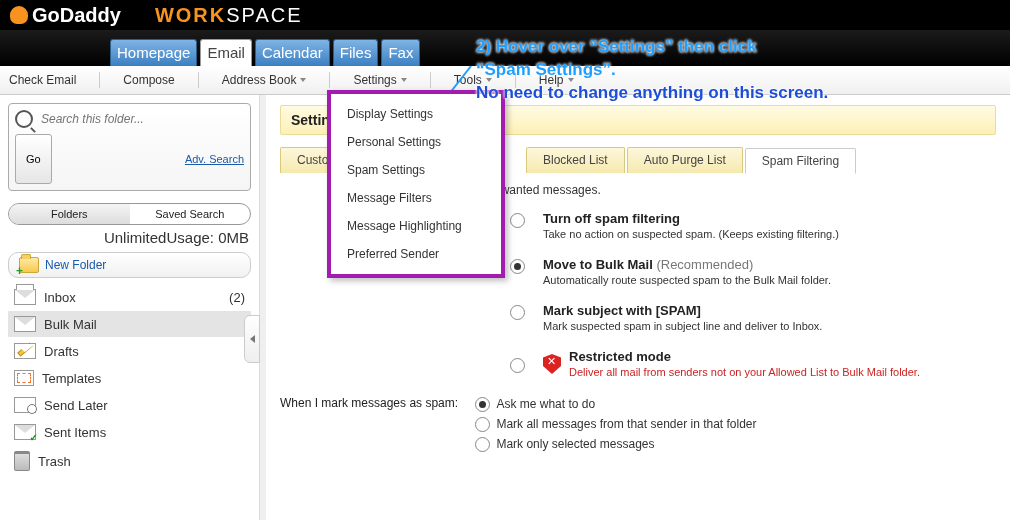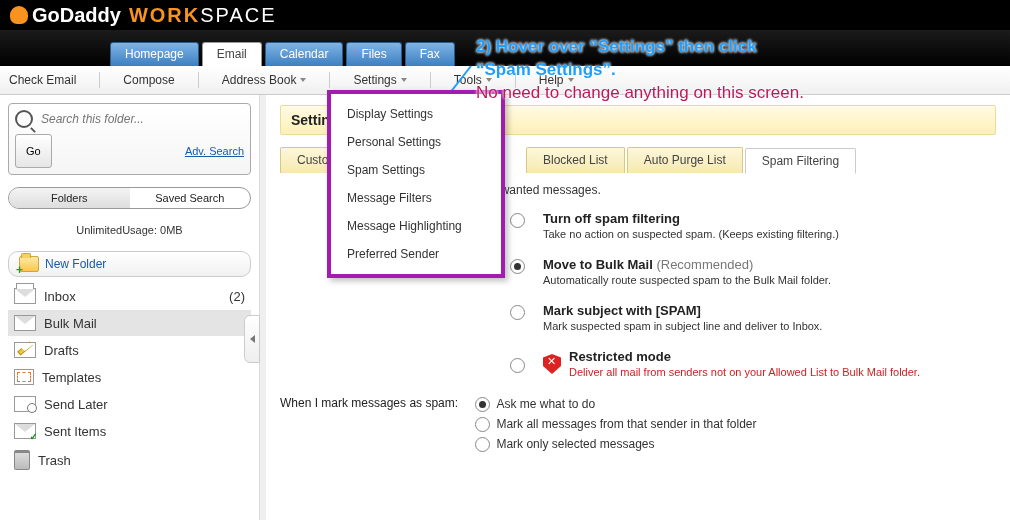--- a/index.html
+++ b/index.html
@@ -1,42 +1,42 @@
 <!DOCTYPE html>
 <html><head>
 <meta charset="utf-8">
 <style>
 html,body{margin:0;padding:0;font-family:Arial,Helvetica,sans-serif;font-size:12px;color:#222;background:#000}
 .app{width:1010px;height:520px;background:#f5f5f5;position:relative;overflow:hidden}
 .topbar{background:#000;color:#fff;height:30px;display:flex;align-items:center;padding:0 10px;font-size:20px}
 .topbar .logo{font-weight:bold;display:flex;align-items:center}
 .topbar .head{width:18px;height:18px;background:#f7931e;border-radius:50% 50% 40% 40%;margin-right:4px;position:relative}
-.topbar .ws{margin-left:8px;letter-spacing:2px}
+.topbar .ws{margin-left:34px;letter-spacing:2px}
 .topbar .ws b{color:#f7931e}
 .tabsrow{height:36px;background:linear-gradient(#1b1b1b,#000);display:flex;align-items:flex-end;padding-left:110px}
-.tab{background:linear-gradient(#7fb4e6,#3c7fc1);color:#fff;padding:4px 14px 5px;border:1px solid #2c5c8c;border-bottom:none;border-radius:3px 3px 0 0;margin-right:3px;cursor:pointer;font-size:12px}
+.tab{background:linear-gradient(#7fb4e6,#3c7fc1);color:#fff;padding:4px 6px 5px;border:1px solid #2c5c8c;border-bottom:none;border-radius:3px 3px 0 0;margin-right:3px;cursor:pointer;font-size:15px}
 .tab.active{background:#fff;color:#444;border-color:#999}
 .menubar{background:linear-gradient(#fff,#f0f0f0);border-bottom:1px solid #ccc;padding:3px 0;display:flex;align-items:center;gap:14px;font-size:12px;color:#333}
 .menubar .mi{padding:3px 8px;cursor:pointer;display:flex;align-items:center;border:1px solid transparent;border-radius:3px}
 .menubar .sep{width:1px;height:16px;background:#ccc}
 .car{width:0;height:0;border-left:3px solid transparent;border-right:3px solid transparent;border-top:4px solid #888;margin-left:4px}
 .content{display:flex;height:440px;background:#fff}
 .side{width:260px;padding:8px;box-sizing:border-box;border-right:1px solid #ddd;background:#fff;position:relative}
 .sbox{border:1px solid #aaa;border-radius:4px;padding:6px;background:linear-gradient(#fff,#f5f5f5)}
 .sbox .row1{display:flex;align-items:center}
 .sbox .sicon{width:14px;height:14px;border:2px solid #555;border-radius:50%;position:relative;flex:none}
 .sbox .sicon::after{content:"";position:absolute;right:-5px;bottom:-5px;width:6px;height:2px;background:#555;transform:rotate(45deg)}
 .sbox input{flex:1;border:none;outline:none;margin-left:6px;font-style:italic;font-size:12px;color:#888;background:transparent}
 .sbox .row2{display:flex;align-items:center;justify-content:space-between;margin-top:6px}
-.btn{background:linear-gradient(#fff,#e6e6e6);border:1px solid #aaa;border-radius:3px;padding:10px 10px;cursor:pointer;font-size:11px}
+.btn{background:linear-gradient(#fff,#e6e6e6);border:1px solid #aaa;border-radius:3px;padding:18px 10px;cursor:pointer;font-size:11px}
 .link{color:#1a5aa8;font-size:11px;text-decoration:underline;cursor:pointer}
 .pill{display:flex;border:1px solid #999;border-radius:12px;overflow:hidden;margin-top:12px}
 .pill .half{flex:1;text-align:center;padding:4px;font-size:11px;cursor:pointer}
 .pill .half.active{background:linear-gradient(#f4f4f4,#ddd);font-weight:normal}
-.usage{display:flex;justify-content:center;margin:15px 2px;color:#333;font-size:11px}
+.usage{display:flex;justify-content:flex-end;margin:4px 2px;color:#333;font-size:15px}
 .nf{border:1px solid #ccc;border-radius:10px;padding:4px 10px;margin-top:6px;background:linear-gradient(#fff,#f1f1f1);color:#1a5aa8;cursor:pointer;display:flex;align-items:center;gap:6px}
 .ficon{width:18px;height:14px;background:linear-gradient(#ffe9a8,#f7c94c);border:1px solid #caa83a;border-radius:2px;position:relative;flex:none}
 .ficon::before{content:"";position:absolute;top:-4px;left:1px;width:8px;height:4px;background:#f7d060;border:1px solid #caa83a;border-bottom:none;border-radius:2px 2px 0 0}
 .nf .plus{position:absolute;color:#2a992a;font-weight:bold;font-size:12px;margin-left:-4px;margin-top:6px}
 .flist{margin-top:6px}
 .fit{display:flex;align-items:center;padding:5px 6px;cursor:pointer;color:#333;font-size:13px;border-bottom:1px solid #fff}
 .fit.sel{background:#e4e4e4}
 .fit .cnt{margin-left:auto;color:#333}
 .env{width:20px;height:14px;border:1px solid #999;background:#fff;position:relative;margin-right:8px;flex:none}
 .env::after{content:"";position:absolute;left:0;right:0;top:0;height:0;border-left:10px solid transparent;border-right:10px solid transparent;border-top:8px solid #ddd}
@@ -69,21 +69,21 @@
 .whenrow{margin-top:14px}
 .whenrow .lbl{font-weight:normal;font-size:12px;display:inline-block;vertical-align:top;padding-top:1px}
 .whenrow .opts{display:inline-block;margin-left:14px}
 .lilopt{display:flex;align-items:center;margin-bottom:3px;font-size:12px;color:#333}
 .lilopt .radio{margin-right:6px}
 .dd{position:absolute;left:327px;top:90px;width:170px;background:#fff;border:4px solid #a21caf;box-shadow:3px 3px 6px rgba(0,0,0,.25);padding:6px 0;z-index:5}
 .dd .di{padding:7px 16px;font-size:12px;cursor:pointer;color:#333}
 .collapse{position:absolute;right:-1px;top:50%;width:14px;height:46px;border:1px solid #ccc;background:linear-gradient(#fff,#eee);border-radius:6px 0 0 6px;display:flex;align-items:center;justify-content:center;cursor:pointer}
 .collapse::after{content:"";border-top:4px solid transparent;border-bottom:4px solid transparent;border-right:5px solid #777}
 .anno{position:absolute;left:476px;top:36px;font-size:17px;color:#1e9eff;font-weight:bold;text-shadow:0 0 3px #fff,0 0 3px #fff;line-height:1.35;z-index:6;pointer-events:none}
-.anno .l2{color:#be185d;font-weight:normal}
+.anno .l2{color:#1d4ed8;font-weight:bold}
 .aline{position:absolute;width:2px;height:120px;background:#1e9eff;left:470px;top:66px;transform:rotate(38deg);transform-origin:top;z-index:4;pointer-events:none}
 </style>
 </head>
 <body>
 <div class="app">
 
 <div class="topbar">
   <div class="logo">
     <span class="head"></span>
     <span>GoDaddy</span>

